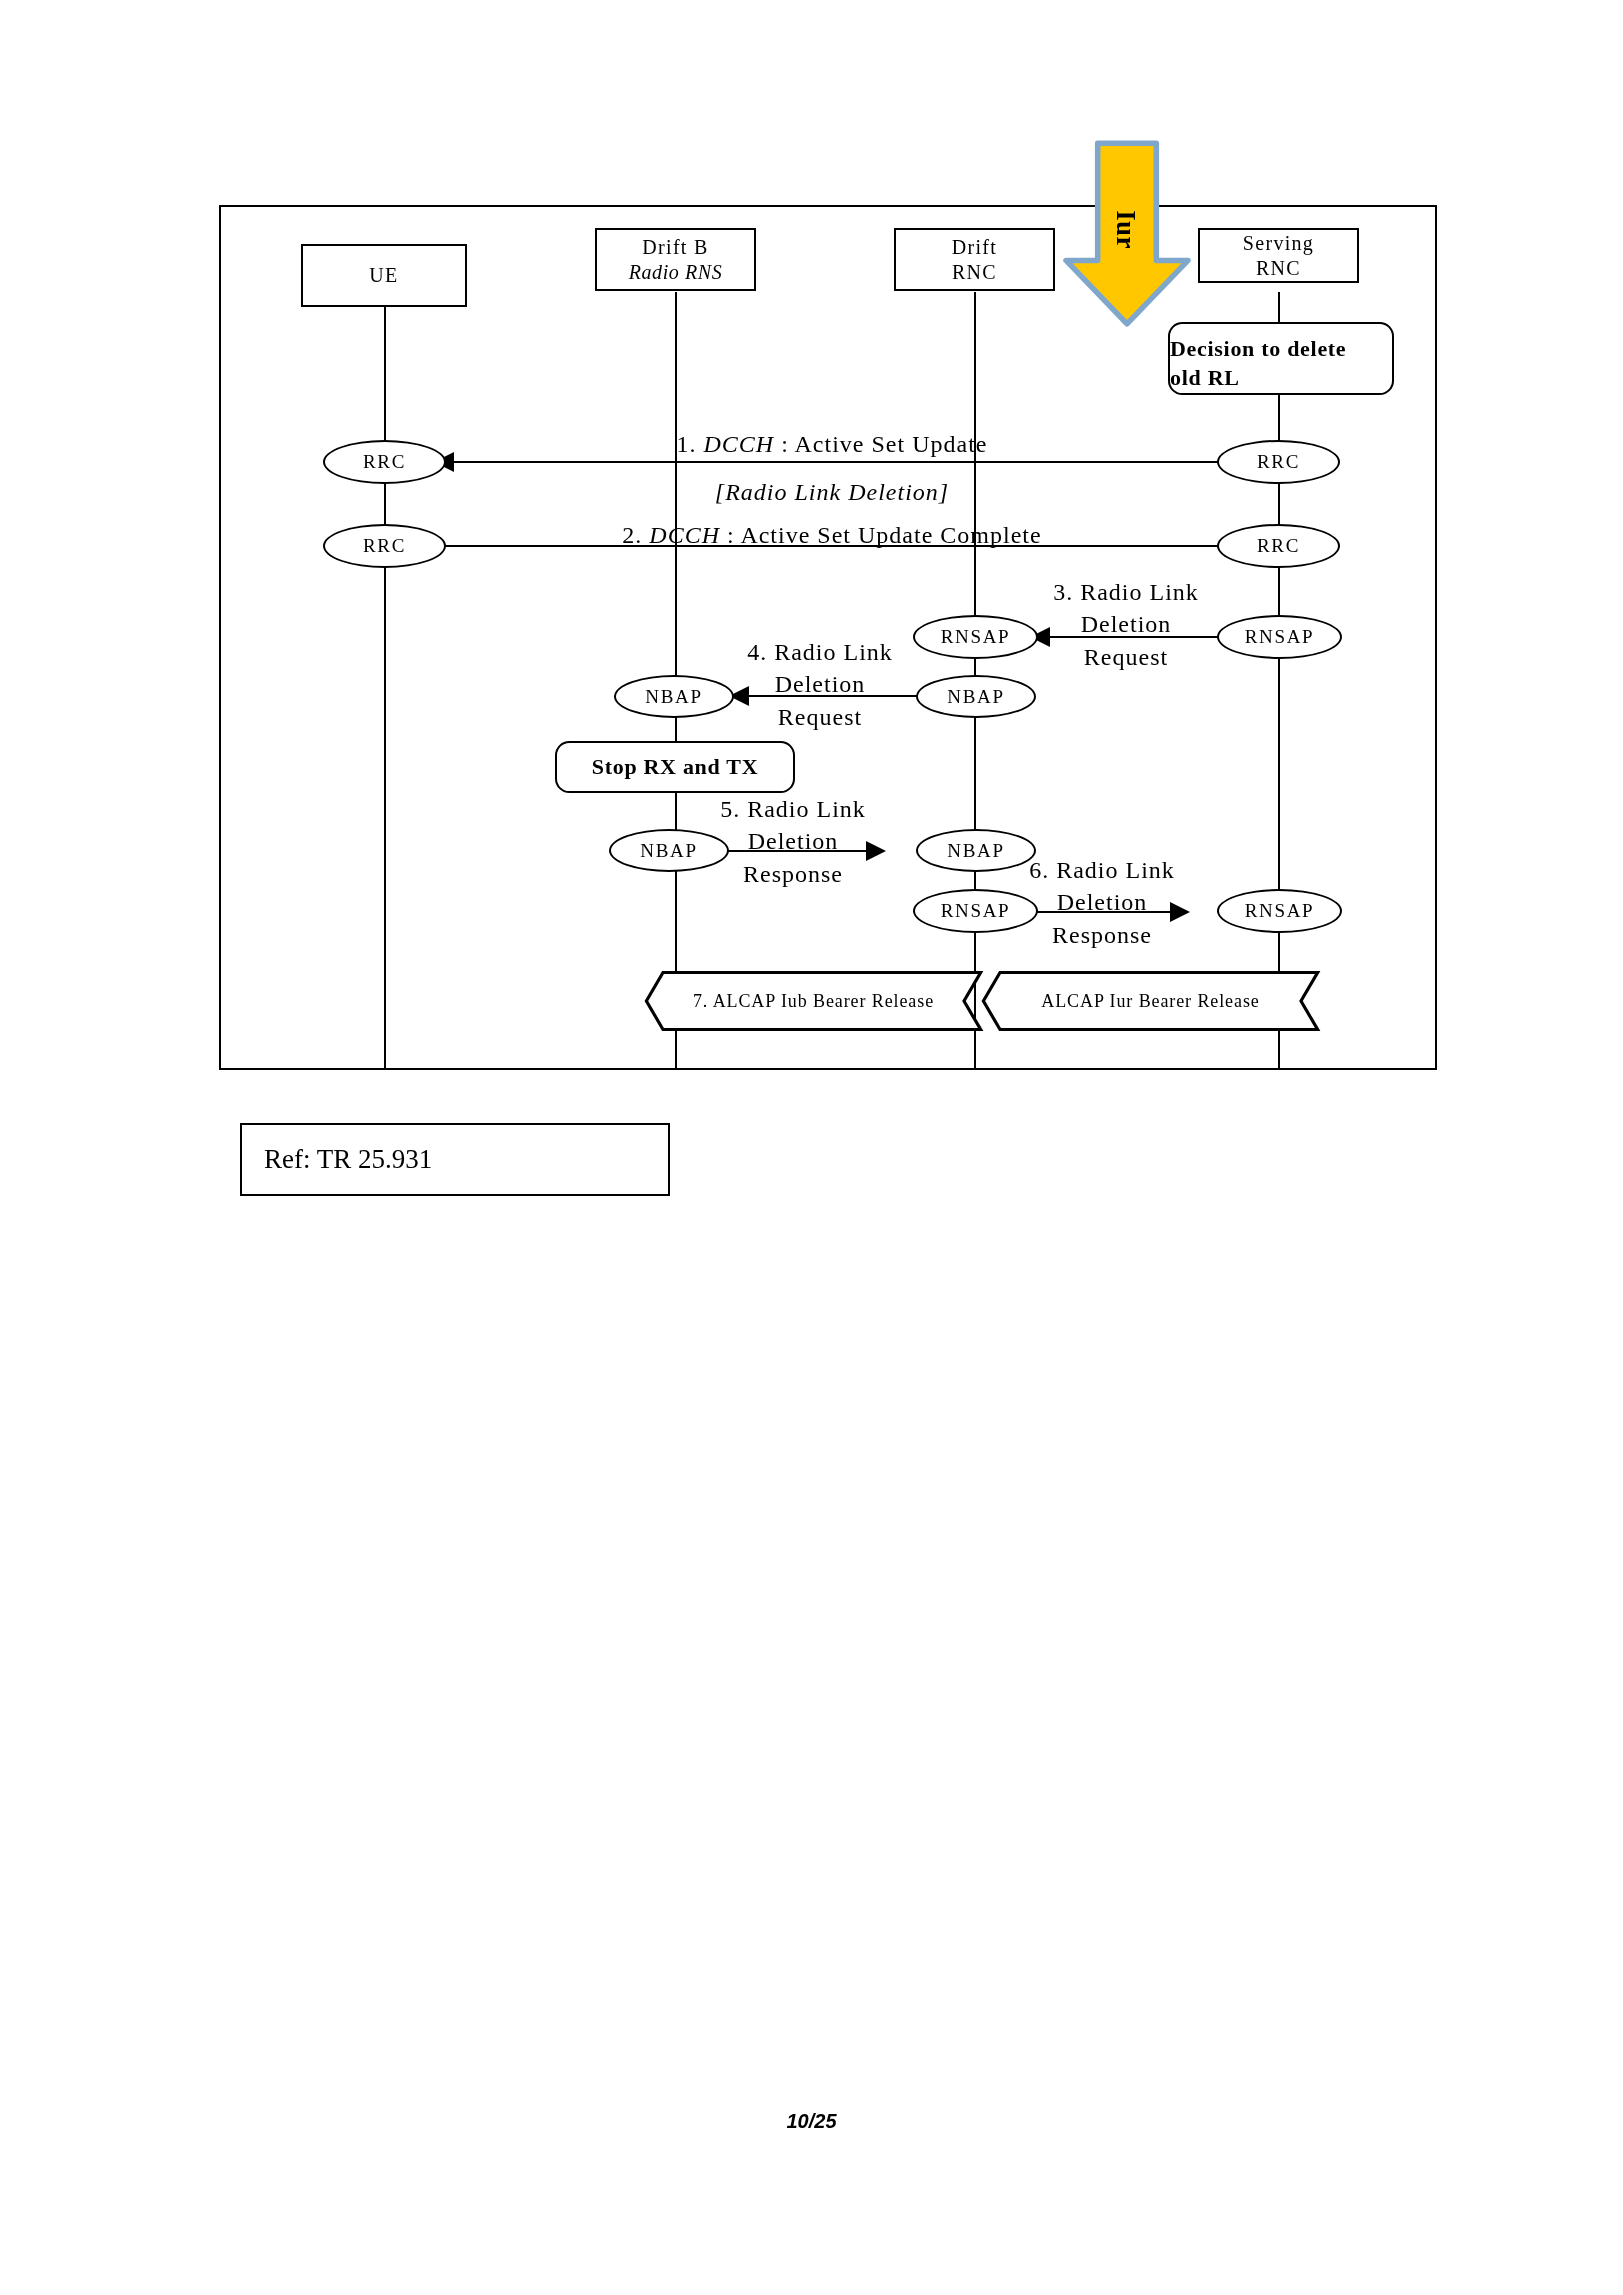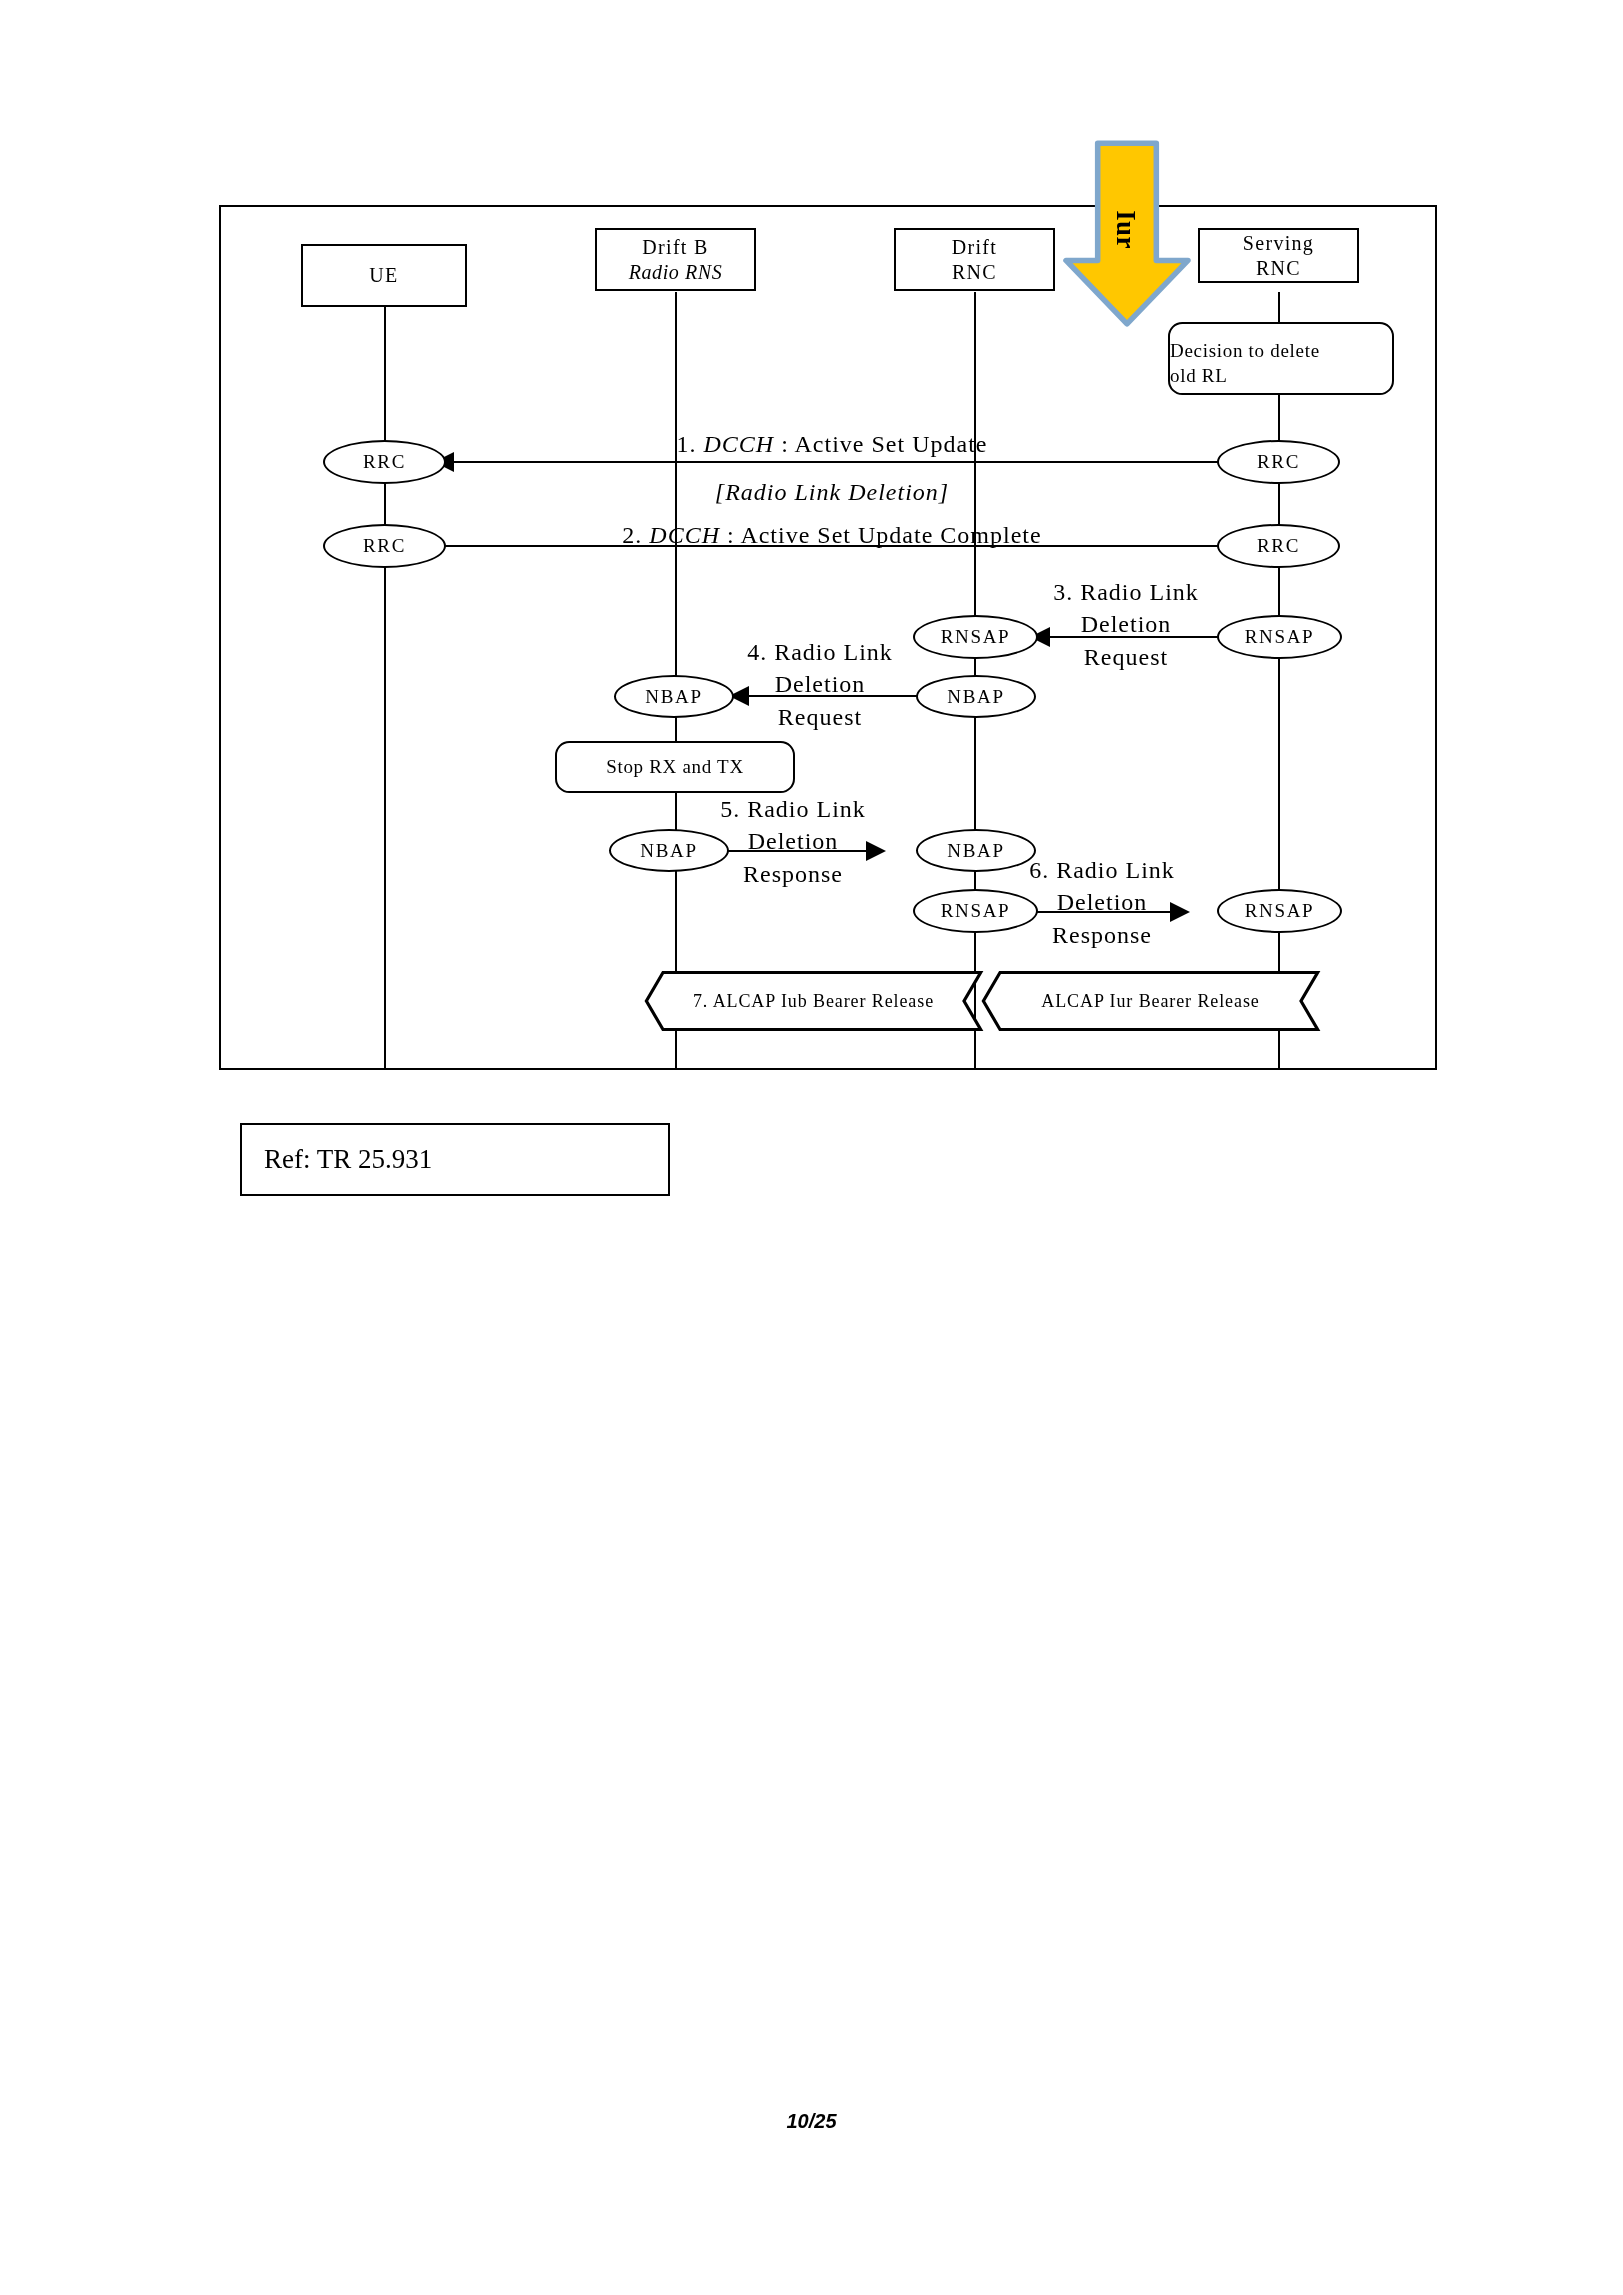--- a/index.html
+++ b/index.html
@@ -82,25 +82,26 @@
   .state-box {
     position: absolute;
     border: 2.4px solid #000000;
     border-radius: 14.3px;
     background: #ffffff;
     box-sizing: border-box;
     display: flex;
     align-items: center;
     justify-content: center;
     text-align: center;
-    font-size: 19px;
+    font-size: 22px;
     letter-spacing: 0.7px;
     line-height: 1.3;
     color: #000;
     z-index: 5;
+    font-weight: bold;
   }
   .state-box.top-aligned {
     align-items: flex-start;
     padding-top: 11px;
   }
 
   
   .msg-line {
     position: absolute;
     height: 2.4px;

